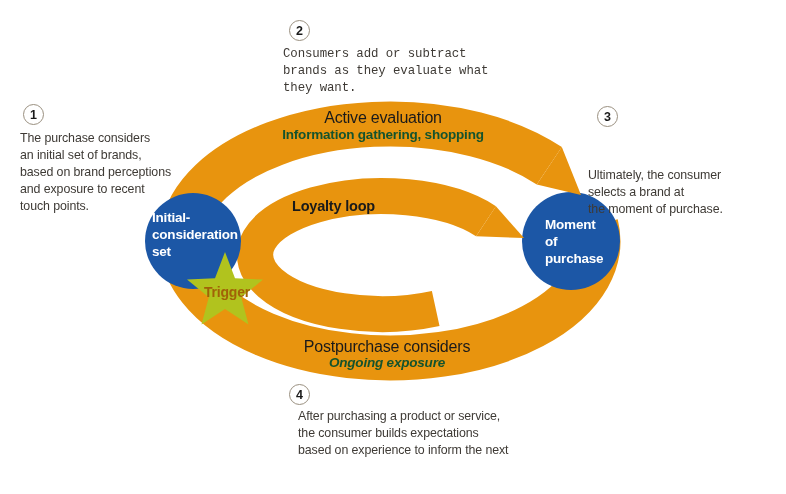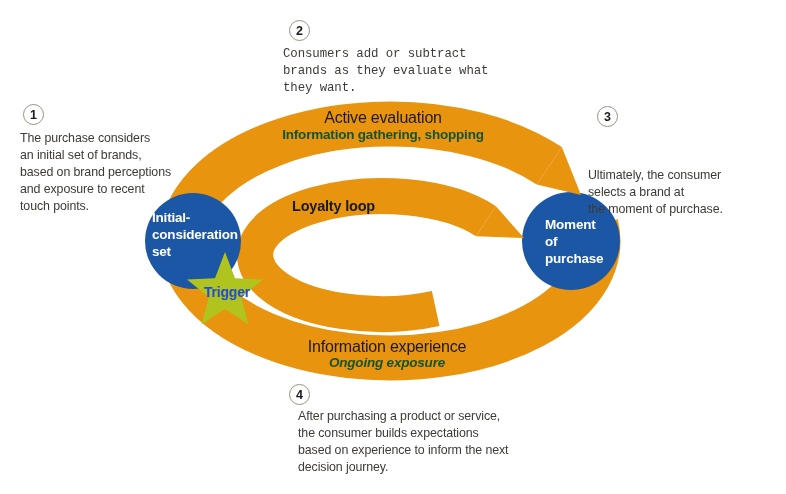--- a/index.html
+++ b/index.html
@@ -29,21 +29,21 @@
   }
   .loyalty-label {
     position:absolute; font-weight:bold; font-size:14.5px; color:#1a1a1a;
     white-space:nowrap; letter-spacing:-0.2px;
   }
   .node-label {
     position:absolute; color:#ffffff; font-weight:bold; font-size:13.5px;
     line-height:17px; letter-spacing:-0.2px; white-space:nowrap;
   }
   .trigger-label {
-    position:absolute; transform:translateX(-50%); color:#1d4ed8;
+    position:absolute; transform:translateX(-50%); color:#a16207;
     font-weight:bold; font-size:14px; letter-spacing:-0.2px; white-space:nowrap;
   }
 </style>
 </head>
 <body>
 
 <div class="canvas">
 
   <svg class="diagram-svg" width="786" height="494" viewBox="0 0 786 494">
 
@@ -60,21 +60,21 @@
     <polygon points="561.8,147.1 581,195 536.8,184.5" fill="#e8940e"></polygon>
 
     <polygon points="495.9,206.2 524,238 476.1,236.2" fill="#e8940e"></polygon>
   </svg>
 
   <div class="stage-title" style="left:383px; top:109px;">Active evaluation</div>
   <div class="stage-sub" style="left:383px; top:127px;">Information gathering, shopping</div>
 
   <div class="loyalty-label" style="left:256px; top:198px;margin-left:36px;">Loyalty loop</div>
 
-  <div class="stage-title" style="left:387px; top:338px;">Information experience</div>
+  <div class="stage-title" style="left:387px; top:338px;">Postpurchase considers</div>
   <div class="stage-sub" style="left:387px; top:355px;font-style:italic;">Ongoing exposure</div>
 
   <div class="node-label" style="left:545px; top:216px;">
     <div>Moment</div>
     <div>of</div>
     <div>purchase</div>
   </div>
 
   <div class="node-label" style="left:152px; top:209px;">
     <div>Initial-</div>
@@ -106,16 +106,15 @@
   <div class="annotation" style="left:588px; top:132px;margin-top:35px;">
     <div>Ultimately, the consumer</div>
     <div>selects a brand at</div>
     <div>the moment of purchase.</div>
   </div>
 
   <div class="annotation" style="left:298px; top:408px;">
     <div>After purchasing a product or service,</div>
     <div>the consumer builds expectations</div>
     <div>based on experience to inform the next</div>
-    <div>decision journey.</div>
   </div>
 
 </div>
 
 </body></html>

